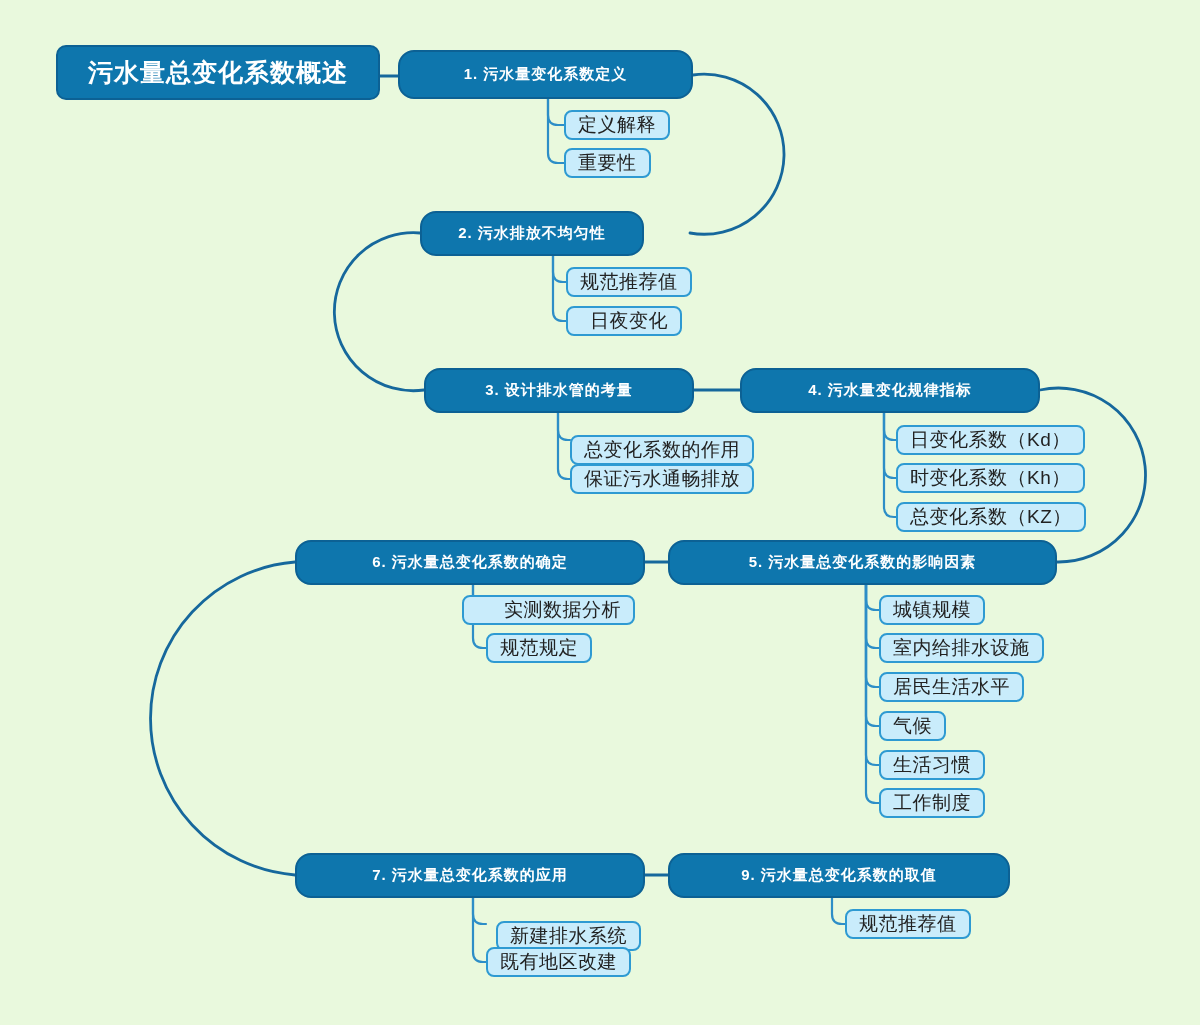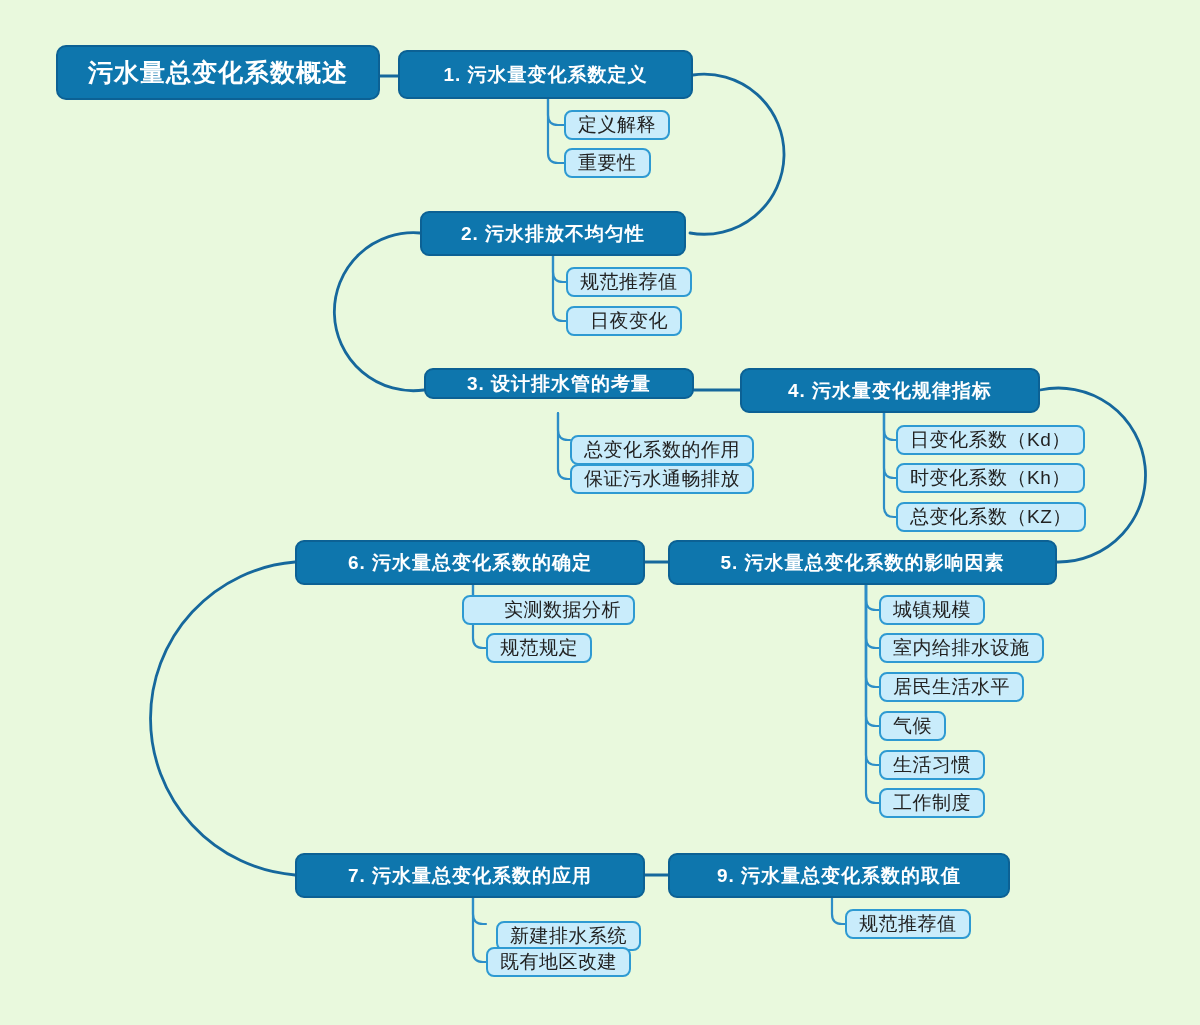--- a/index.html
+++ b/index.html
@@ -10,23 +10,23 @@
   }
   .canvas{position:relative;width:1200px;height:1025px;overflow:hidden;}
   svg.links{position:absolute;left:0;top:0;}
   .links path{fill:none;stroke-linecap:round;}
   .links .arc{stroke:var(--connector,#16689c);stroke-width:2.8;}
   .links .stem{stroke:var(--stem-connector,#2d8ec7);stroke-width:2.2;}
   .main-node{
     position:absolute;box-sizing:border-box;
     background:var(--main-node-fill,#0e76ad);
     border:2px solid var(--main-node-border,#0c6194);
-    border-radius:9px;
+    border-radius:16px;
     color:var(--main-node-text,#ffffff);
-    font-weight:bold;font-size:19px;letter-spacing:1px;
+    font-weight:bold;font-size:15px;letter-spacing:1px;
     display:flex;align-items:center;justify-content:center;
     white-space:nowrap;
   }
   .main-node.root{font-size:25px;border-radius:10px;}
   .sub-node{
     position:absolute;box-sizing:border-box;height:30px;padding:0 12px;
     background:var(--sub-node-fill,#c9ecfb);
     border:2px solid var(--sub-node-border,#2e9ad2);
     border-radius:8px;
     color:var(--sub-node-text,#222222);
@@ -82,27 +82,27 @@
   <div class="main-node root" style="left:56px;top:45px;width:324px;height:55px;">
     <span>污水量总变化系数概述</span>
   </div>
 
   <div class="main-node" style="left:398px;top:50px;width:295px;height:49px;">
     <span>1. 污水量变化系数定义</span>
   </div>
   <div class="sub-node" style="left:564px;top:110px;">定义解释</div>
   <div class="sub-node" style="left:564px;top:148px;">重要性</div>
 
-  <div class="main-node" style="left:420px;top:211px;width:266px;height:45px;">
+  <div class="main-node" style="left:420px;top:211px;width:224px;height:45px;">
     <span>2. 污水排放不均匀性</span>
   </div>
   <div class="sub-node" style="left:566px;top:267px;">规范推荐值</div>
   <div class="sub-node" style="left:566px;top:306px;padding-left:22px;">日夜变化</div>
 
-  <div class="main-node" style="left:424px;top:368px;width:270px;height:31px;align-items:center;">
+  <div class="main-node" style="left:424px;top:368px;width:270px;height:45px;align-items:center;">
     <span>3. 设计排水管的考量</span>
   </div>
   <div class="sub-node" style="left:570px;top:435px;">总变化系数的作用</div>
   <div class="sub-node" style="left:570px;top:464px;">保证污水通畅排放</div>
 
   <div class="main-node" style="left:740px;top:368px;width:300px;height:45px;">
     <span>4. 污水量变化规律指标</span>
   </div>
   <div class="sub-node" style="left:896px;top:425px;">日变化系数（Kd）</div>
   <div class="sub-node" style="left:896px;top:463px;">时变化系数（Kh）</div>

